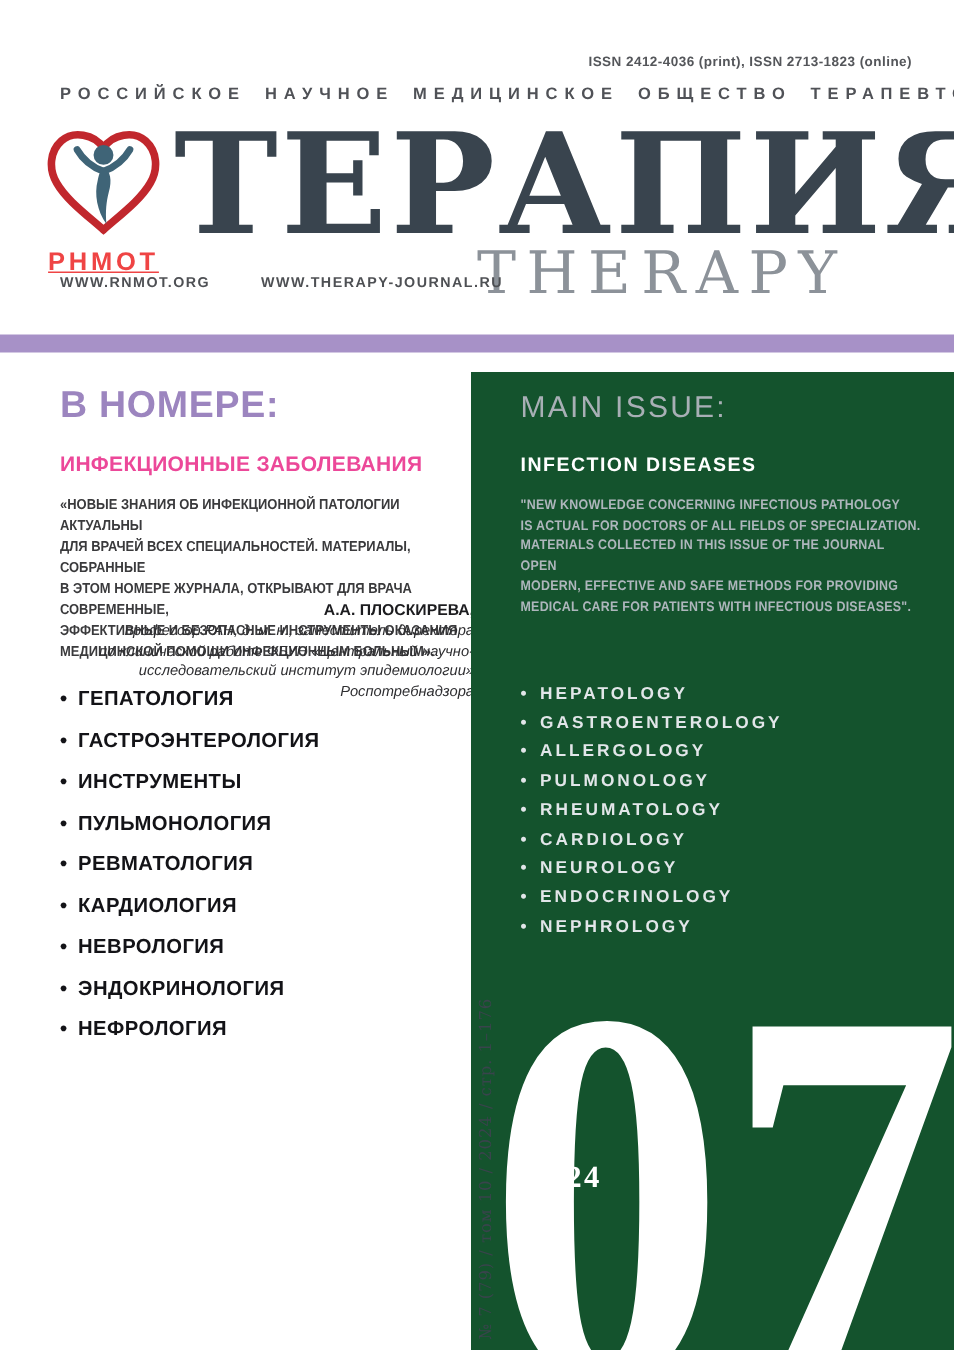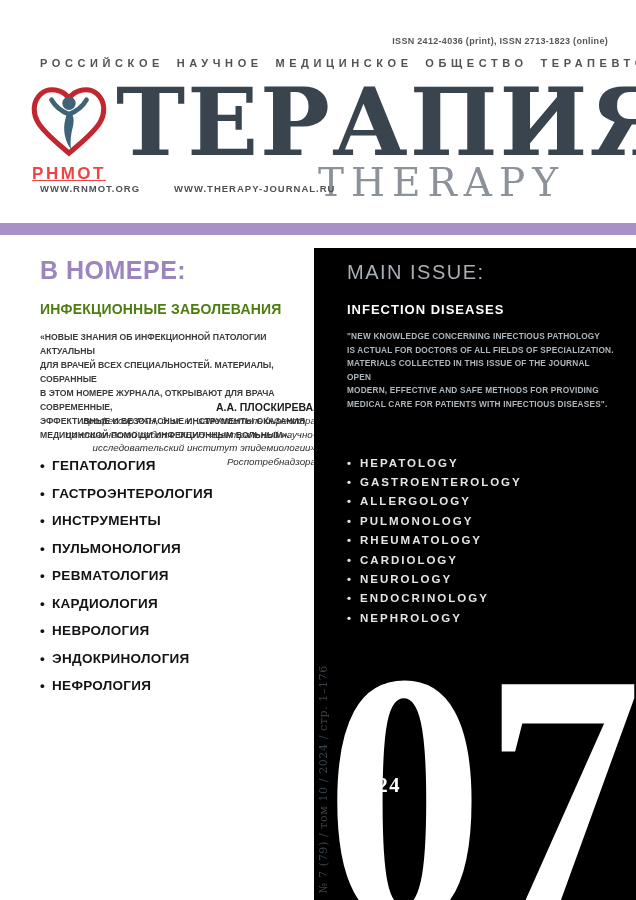--- a/index.html
+++ b/index.html
@@ -27,32 +27,32 @@
   }
   .urls{top:183px;left:40px;font-size:9.5px;letter-spacing:1px;color:#4e5054;font-weight:bold;}
   .urls span{margin-right:34px;}
 
   .band{top:223px;left:0;width:636px;height:12px;}
 
   
   .left-col{top:248px;left:40px;width:276px;height:652px;}
   .lc{position:absolute;left:0;}
   .left-heading{top:8px;font-size:25px;font-weight:bold;letter-spacing:.5px;color:#9c85bf;}
-  .left-topic{top:53px;font-size:14px;font-weight:bold;letter-spacing:.2px;color:#4d7c0f;}
+  .left-topic{top:53px;font-size:14px;font-weight:bold;letter-spacing:.2px;color:#ec4899;}
   .quote{white-space:pre-line;transform:scaleX(.9);transform-origin:0 0;}
   .left-quote{top:82px;width:310px;font-size:9.6px;line-height:14px;color:#3a3a3c;font-weight:bold;}
   .left-author{top:153px;width:276px;text-align:right;font-size:10.5px;font-weight:bold;color:#1c1c1f;}
   .left-authinfo{top:166px;width:276px;text-align:right;font-style:italic;font-size:9.8px;line-height:13.5px;color:#2e2e31;white-space:pre-line;}
   .topic-list{margin:0;padding:0;list-style:none;position:absolute;left:0;}
   .left-list{top:204px;}
   .left-list li{height:27.5px;display:flex;align-items:center;font-size:13.5px;font-weight:bold;letter-spacing:.3px;color:#131317;}
   .blt{margin-right:7px;}
 
   
-  .panel{top:248px;left:314px;width:322px;height:652px;background:#000000;overflow:hidden;}
+  .panel{top:248px;left:314px;width:322px;height:652px;background:#14532d;overflow:hidden;}
   .rc{position:absolute;left:33px;}
   .right-heading{top:13px;font-size:20px;letter-spacing:1.5px;color:#a8afb5;}
   .right-topic{top:54px;font-size:13px;font-weight:bold;letter-spacing:1px;color:#ffffff;text-align:center;}
   .right-quote{top:82px;width:298px;font-size:9.2px;line-height:13.6px;letter-spacing:.2px;color:#aeb6bc;font-weight:bold;}
   .right-author{top:144px;width:270px;text-align:right;font-size:10.5px;font-weight:bold;color:#ffffff;}
   .right-authinfo{top:157px;width:270px;text-align:right;font-style:italic;font-size:9.8px;line-height:13.5px;color:#b3bac0;white-space:pre-line;}
   .right-list{top:205px;left:33px;}
   .right-list li{height:19.4px;display:flex;align-items:center;font-size:11.5px;font-weight:bold;letter-spacing:2px;color:#e2e6e9;}
 
   .big-number{

